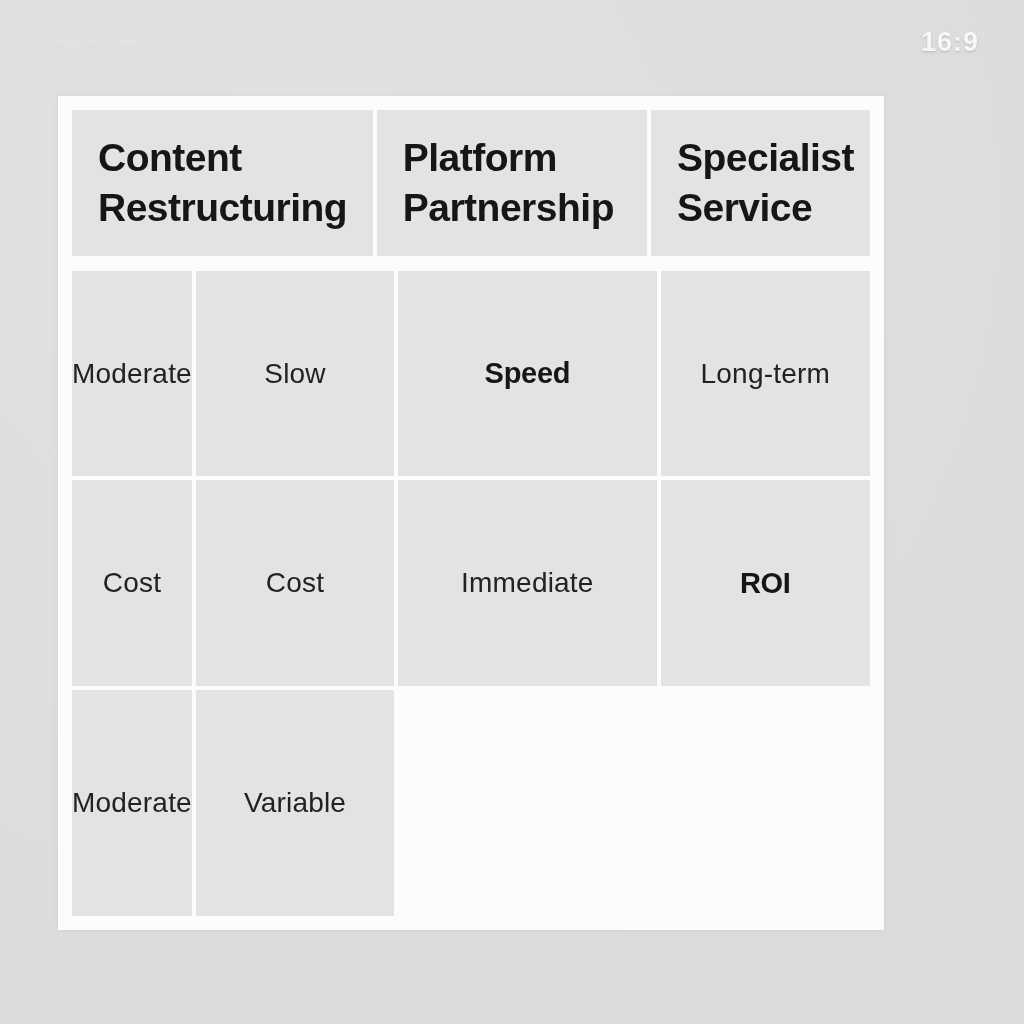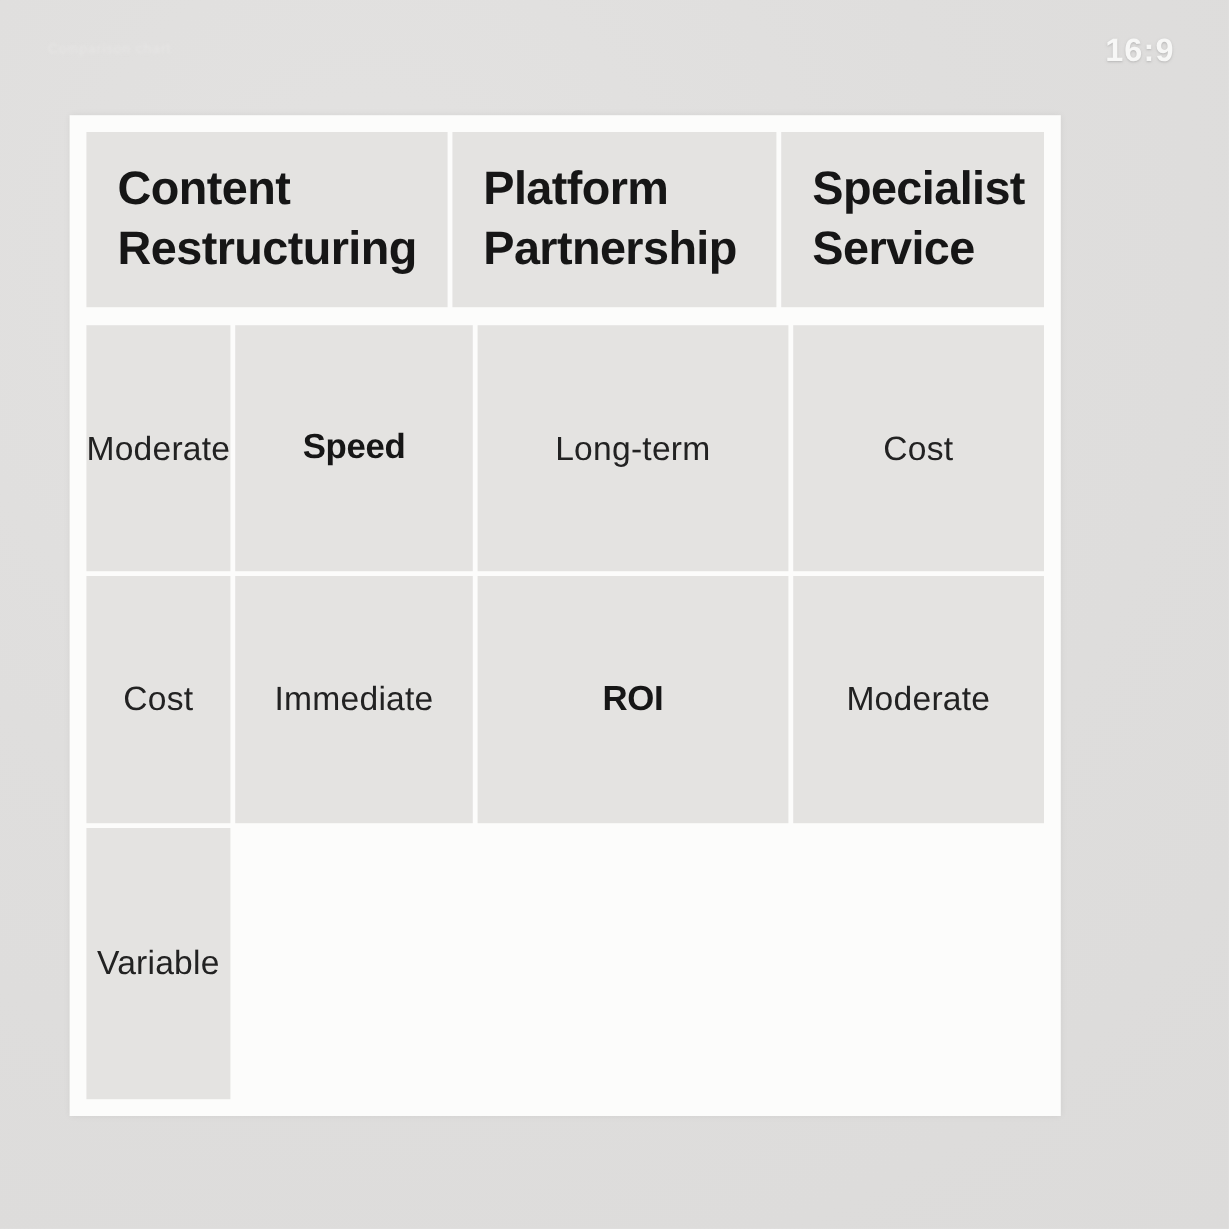--- a/index.html
+++ b/index.html
@@ -129,20 +129,23 @@
       <div class="h-text">Specialist Service</div>
     </div>
   </div>
 
   <div class="body-grid">
 
     <div class="cell">
       <span class="value-text">Moderate</span>
     </div>
     <div class="cell">
+      <span class="value-text">Slow</span>
+    </div>
+    <div class="cell">
       <span class="row-label">Speed</span>
     </div>
 
     <div class="cell">
       <span class="value-text">Long-term</span>
     </div>
     <div class="cell">
       <span class="value-text">Cost</span>
     </div>
     <div class="cell">

